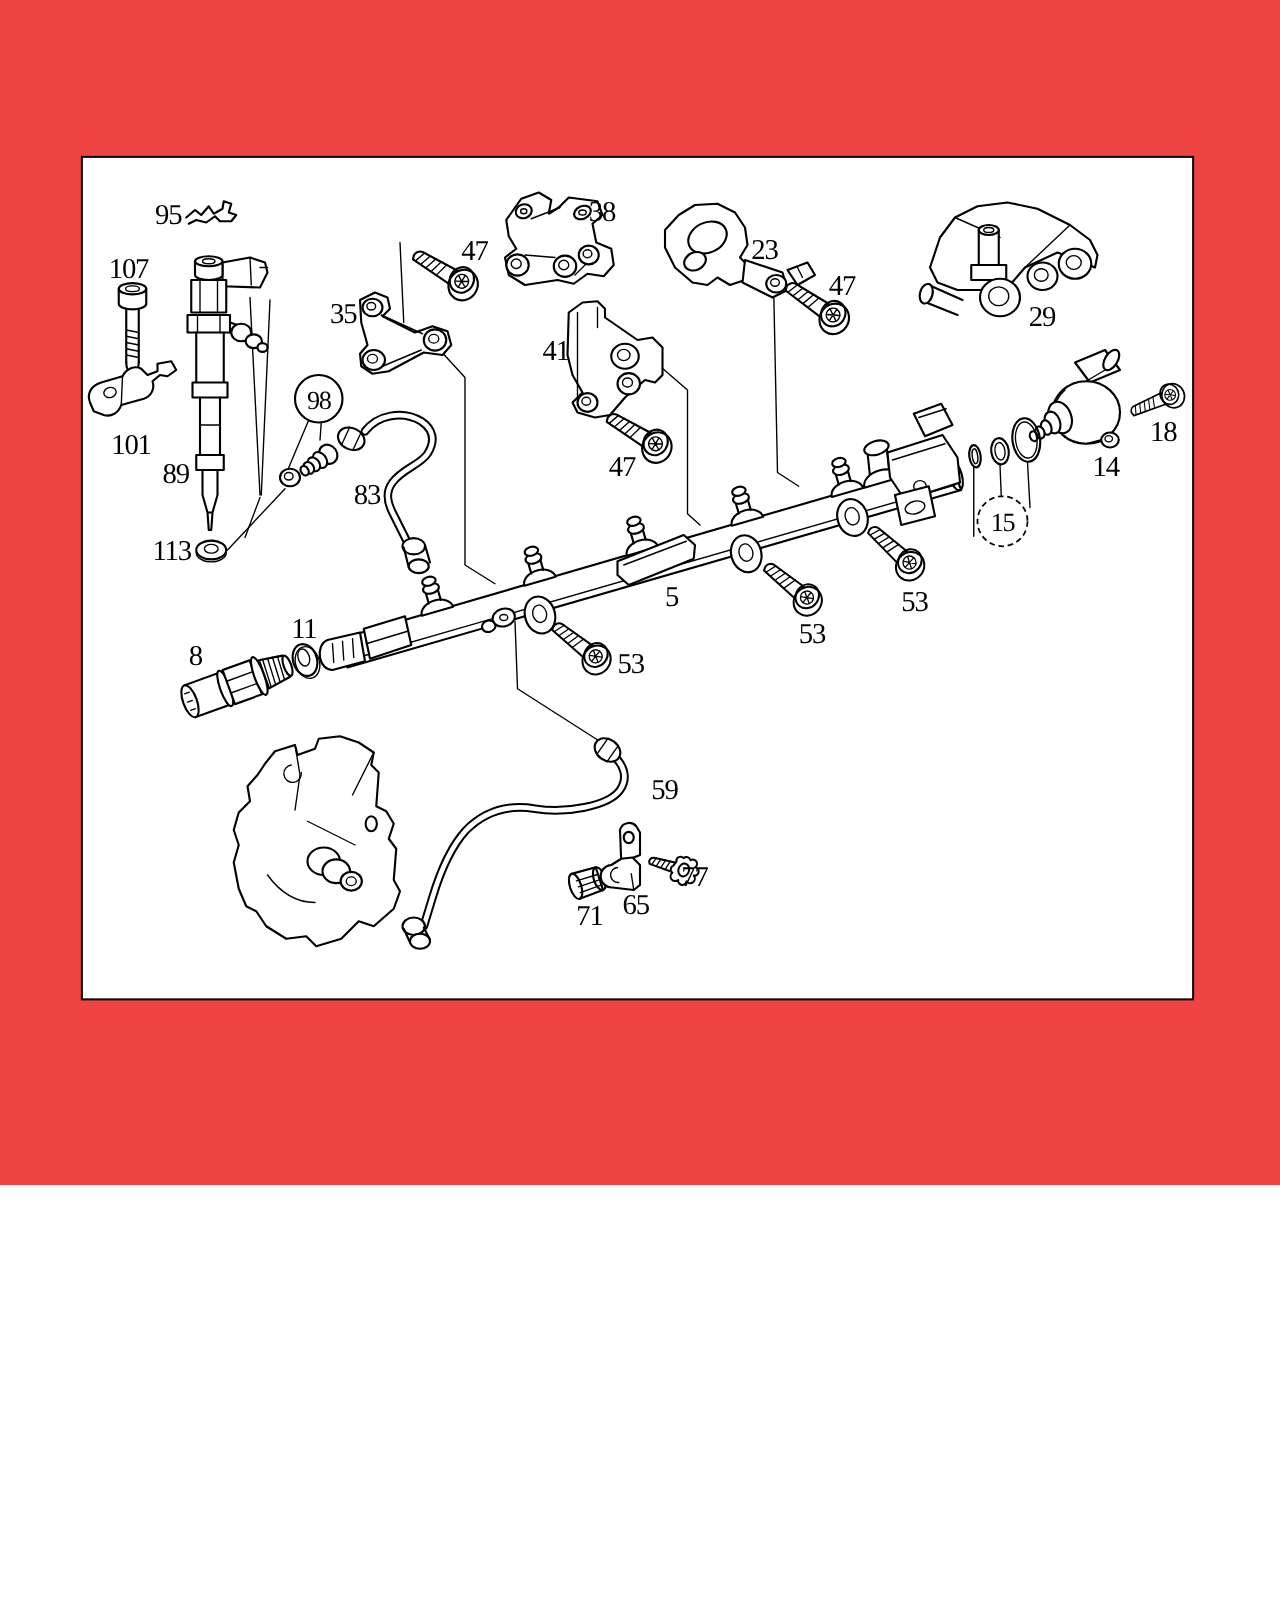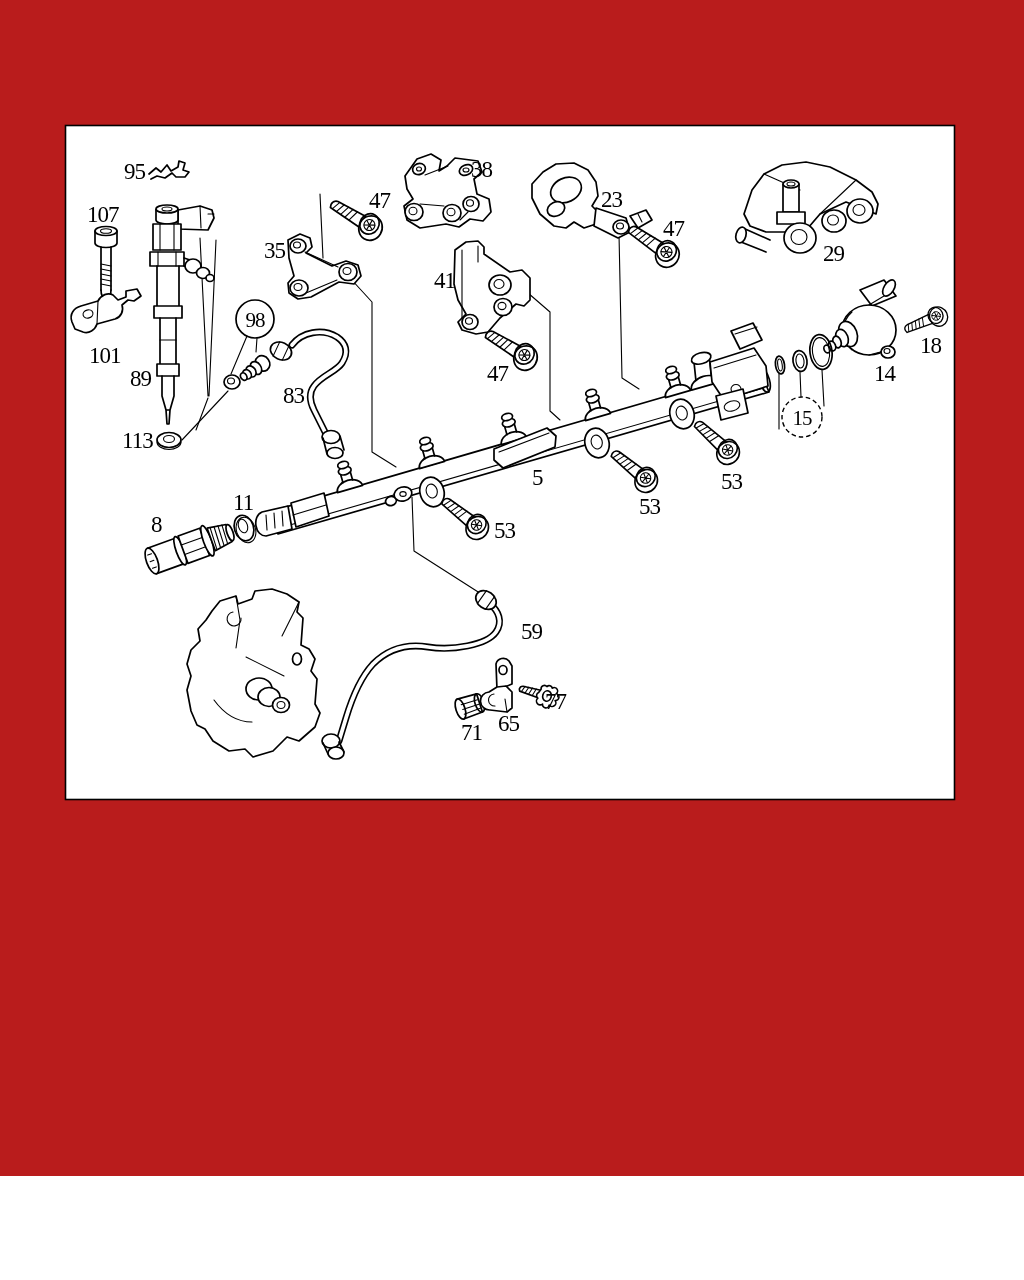--- a/index.html
+++ b/index.html
@@ -1,16 +1,16 @@
 <!DOCTYPE html>
 <html><head>
 <meta charset="utf-8">
 <style>
   html,body{margin:0;padding:0;background:#ffffff;}
-  .page{position:relative;width:1024px;height:1176px;background:#b91c1c;overflow:hidden;}
+  .page{position:relative;width:1024px;height:948px;background:#ef4444;overflow:hidden;}
   svg{display:block;}
   .ln{fill:none;stroke:#000;stroke-width:1.7;stroke-linecap:round;stroke-linejoin:round;}
   .thin{fill:none;stroke:#000;stroke-width:1.1;stroke-linecap:round;stroke-linejoin:round;}
   .fw{fill:#ffffff;stroke:#000;stroke-width:1.7;stroke-linejoin:round;}
   .tube-o{fill:none;stroke:#000;stroke-width:7;stroke-linecap:round;}
   .tube-i{fill:none;stroke:#fff;stroke-width:3.8;stroke-linecap:round;}
   .lbl{font-family:"Liberation Serif",serif;font-size:23px;letter-spacing:-1px;fill:#000;}
   .lbl-c{font-family:"Liberation Serif",serif;font-size:21px;letter-spacing:-1px;fill:#000;text-anchor:middle;}
 </style>
 </head>

